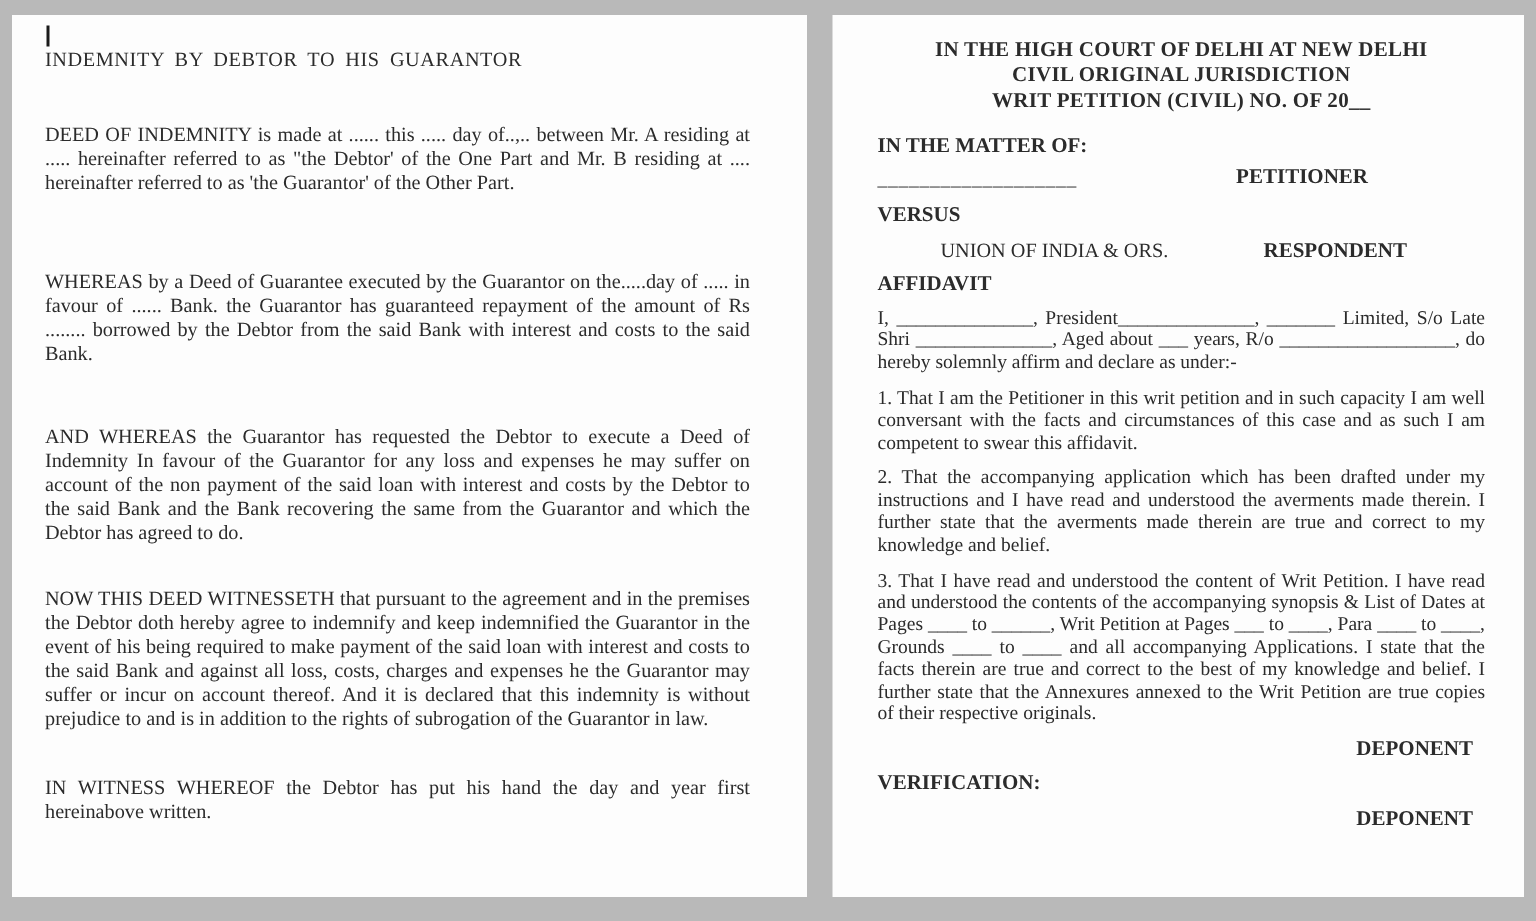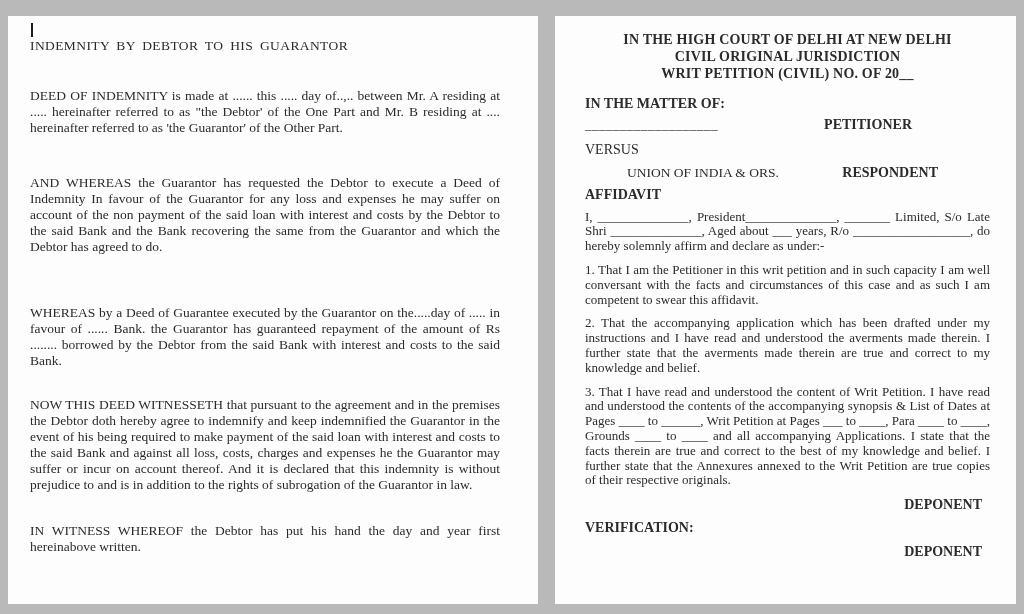--- a/index.html
+++ b/index.html
@@ -9,21 +9,21 @@
   }
   *{margin:0;padding:0;box-sizing:border-box;}
   html,body{width:1024px;height:614px;overflow:hidden;}
   body{
     background:var(--canvas-bg);
     font-family:"Liberation Serif","DejaVu Serif",serif;
     color:var(--ink);
   }
   .stage{position:relative;width:1024px;height:614px;background:var(--canvas-bg);}
   .page{
-    position:absolute;top:16px;height:588px;
+    position:absolute;top:10px;height:588px;
     background:var(--page-bg);
     overflow:hidden;
   }
   .page-left{
     left:8px;width:530px;
     padding:6px 38px 0 22px;
     font-size:13.5px;line-height:16px;
   }
   .page-right{
     left:555px;width:461px;
@@ -49,21 +49,21 @@
   }
   .matter{margin-top:14px;font-weight:bold;font-size:14px;}
   .pet-row{
     margin-top:7px;display:flex;justify-content:space-between;align-items:flex-end;
   }
   .pet-blank{
     letter-spacing:.5px;
   }
   .party-label{font-weight:bold;font-size:14px;}
   .pet-row .party-label{margin-right:78px;}
-  .versus{margin-top:10px;font-weight:normal;font-size:14px;}
+  .versus{margin-top:10px;font-weight:bold;font-size:14px;}
   .resp-row{
     margin-top:8px;display:flex;justify-content:space-between;align-items:baseline;
   }
   .resp-name{font-size:13.5px;margin-left:42px;}
   .resp-row .party-label{margin-right:52px;}
   .affidavit-title{
     margin-top:7px;text-align:left;font-weight:bold;font-size:14px;
   }
   .rp{ text-align:justify; }
   .rp-intro{margin-top:7px;}
@@ -76,22 +76,22 @@
 </style>
 </head>
 <body>
 
 <div class="stage">
 
   <div class="page page-left">
     <div class="caret"></div>
     <div class="doc-title">INDEMNITY BY DEBTOR TO HIS GUARANTOR</div>
     <p class="lp lp1">DEED OF INDEMNITY is made at ...... this ..... day of..,.. between Mr. A residing at ..... hereinafter referred to as "the Debtor' of the One Part and Mr. B residing at .... hereinafter referred to as 'the Guarantor' of the Other Part.</p>
+    <p class="lp lp2">WHEREAS by a Deed of Guarantee executed by the Guarantor on the.....day of ..... in favour of ...... Bank. the Guarantor has guaranteed repayment of the amount of Rs ........ borrowed by the Debtor from the said Bank with interest and costs to the said Bank.</p>
     <p class="lp lp3">AND WHEREAS the Guarantor has requested the Debtor to execute a Deed of Indemnity In favour of the Guarantor for any loss and expenses he may suffer on account of the non payment of the said loan with interest and costs by the Debtor to the said Bank and the Bank recovering the same from the Guarantor and which the Debtor has agreed to do.</p>
-    <p class="lp lp2">WHEREAS by a Deed of Guarantee executed by the Guarantor on the.....day of ..... in favour of ...... Bank. the Guarantor has guaranteed repayment of the amount of Rs ........ borrowed by the Debtor from the said Bank with interest and costs to the said Bank.</p>
     <p class="lp lp4">NOW THIS DEED WITNESSETH that pursuant to the agreement and in the premises the Debtor doth hereby agree to indemnify and keep indemnified the Guarantor in the event of his being required to make payment of the said loan with interest and costs to the said Bank and against all loss, costs, charges and expenses he the Guarantor may suffer or incur on account thereof. And it is declared that this indemnity is without prejudice to and is in addition to the rights of subrogation of the Guarantor in law.</p>
     <p class="lp lp5">IN WITNESS WHEREOF the Debtor has put his hand the day and year first hereinabove written.</p>
 
   </div>
 
   <div class="page page-right">
     <div class="court-header">
       <div>IN THE HIGH COURT OF DELHI AT NEW DELHI</div>
       <div>CIVIL ORIGINAL JURISDICTION</div>
       <div>WRIT PETITION (CIVIL) NO. OF 20__</div>

